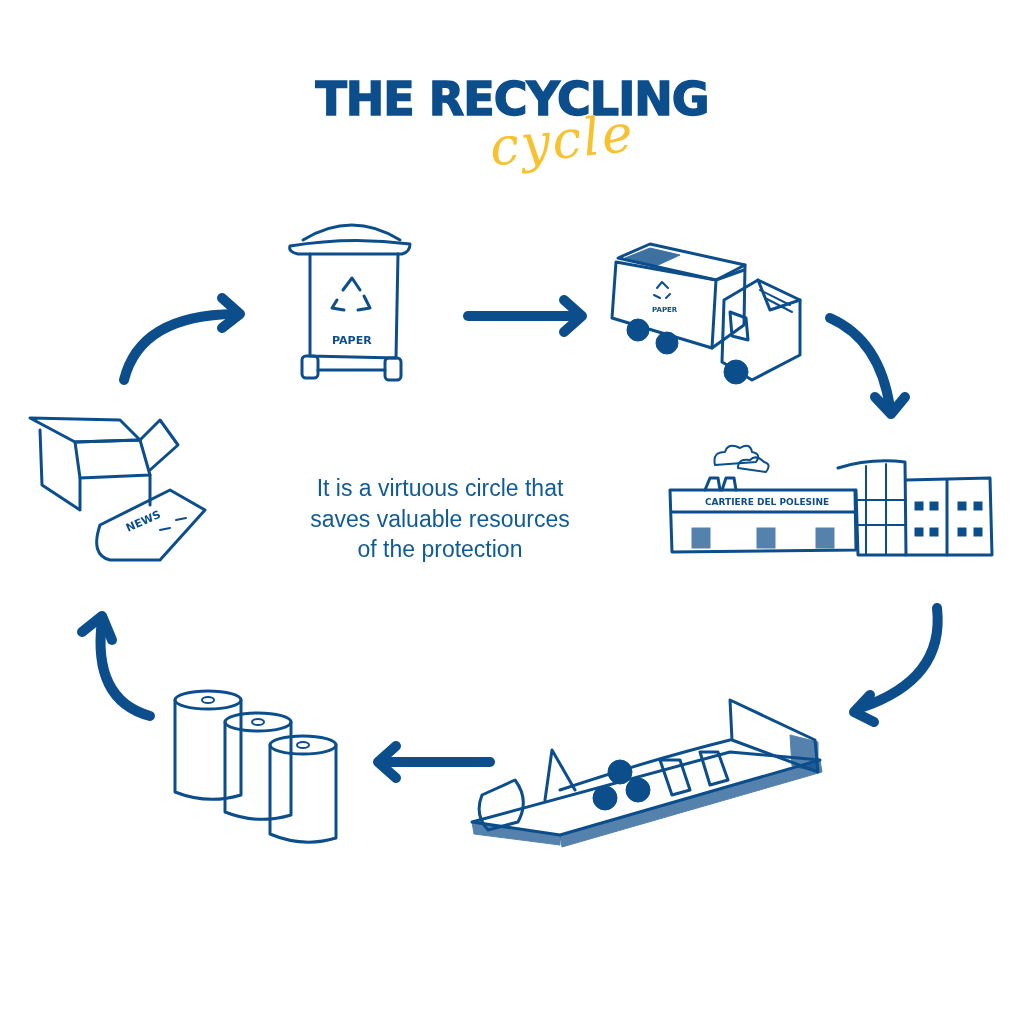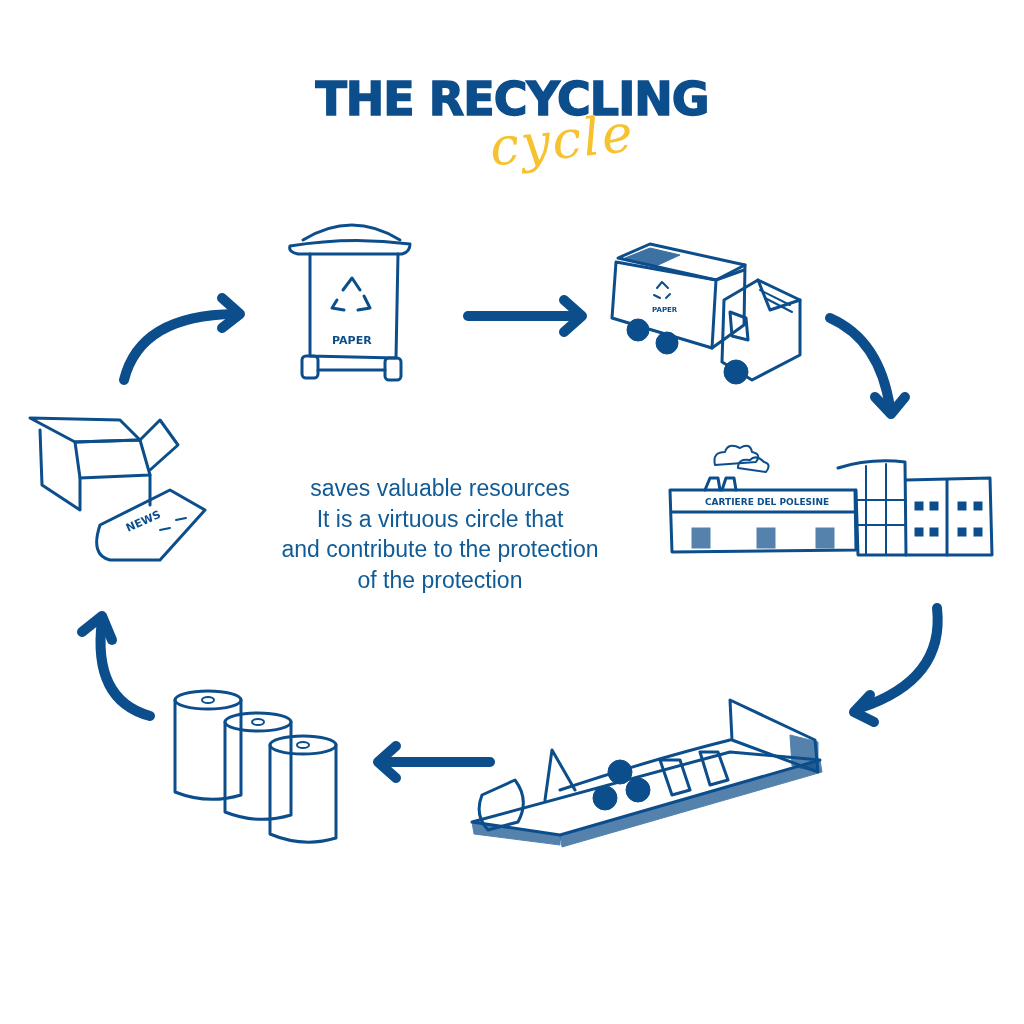--- a/index.html
+++ b/index.html
@@ -26,23 +26,22 @@
     .arrow { fill: none; stroke: #0c4e8b; stroke-width: 10; stroke-linecap: round; stroke-linejoin: round; }
     .lbl { fill: #0c4e8b; font-family: "DejaVu Sans", sans-serif; font-weight: bold; }
   </style>
 </head>
 <body>
 
 <div class="title">THE RECYCLING</div>
 <div class="subtitle">cycle</div>
 
 <div class="center-text">
+  <div>It is a virtuous circle that</div>
   <div>saves valuable resources</div>
-  <div>It is a virtuous circle that</div>
-  <div>and contribute to the protection</div>
   <div>of the protection</div>
 </div>
 
 <svg class="layer" width="1024" height="1024" viewBox="0 0 1024 1024">
 
   <g>
     <path class="arrow" d="M124 380 Q140 315 235 314"></path>
     <path class="arrow" d="M222 298 L240 314 L222 328"></path>
   </g>
   <g>

